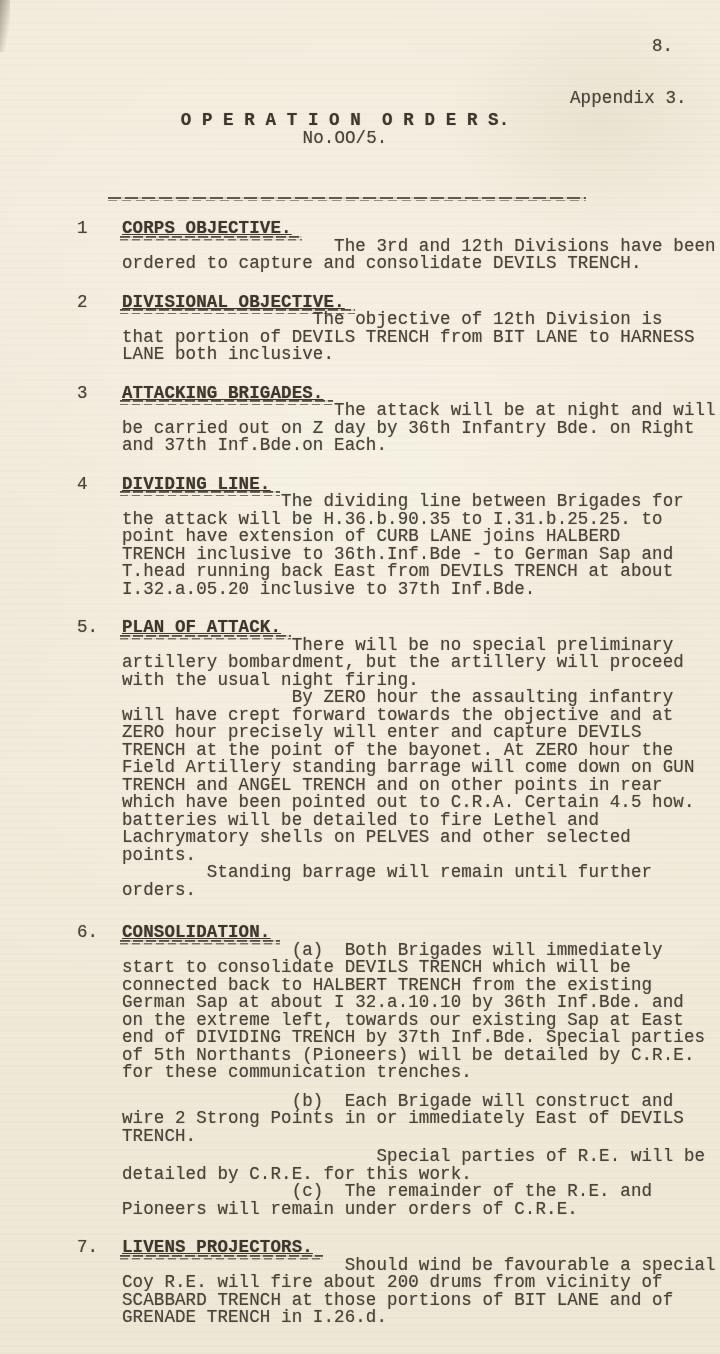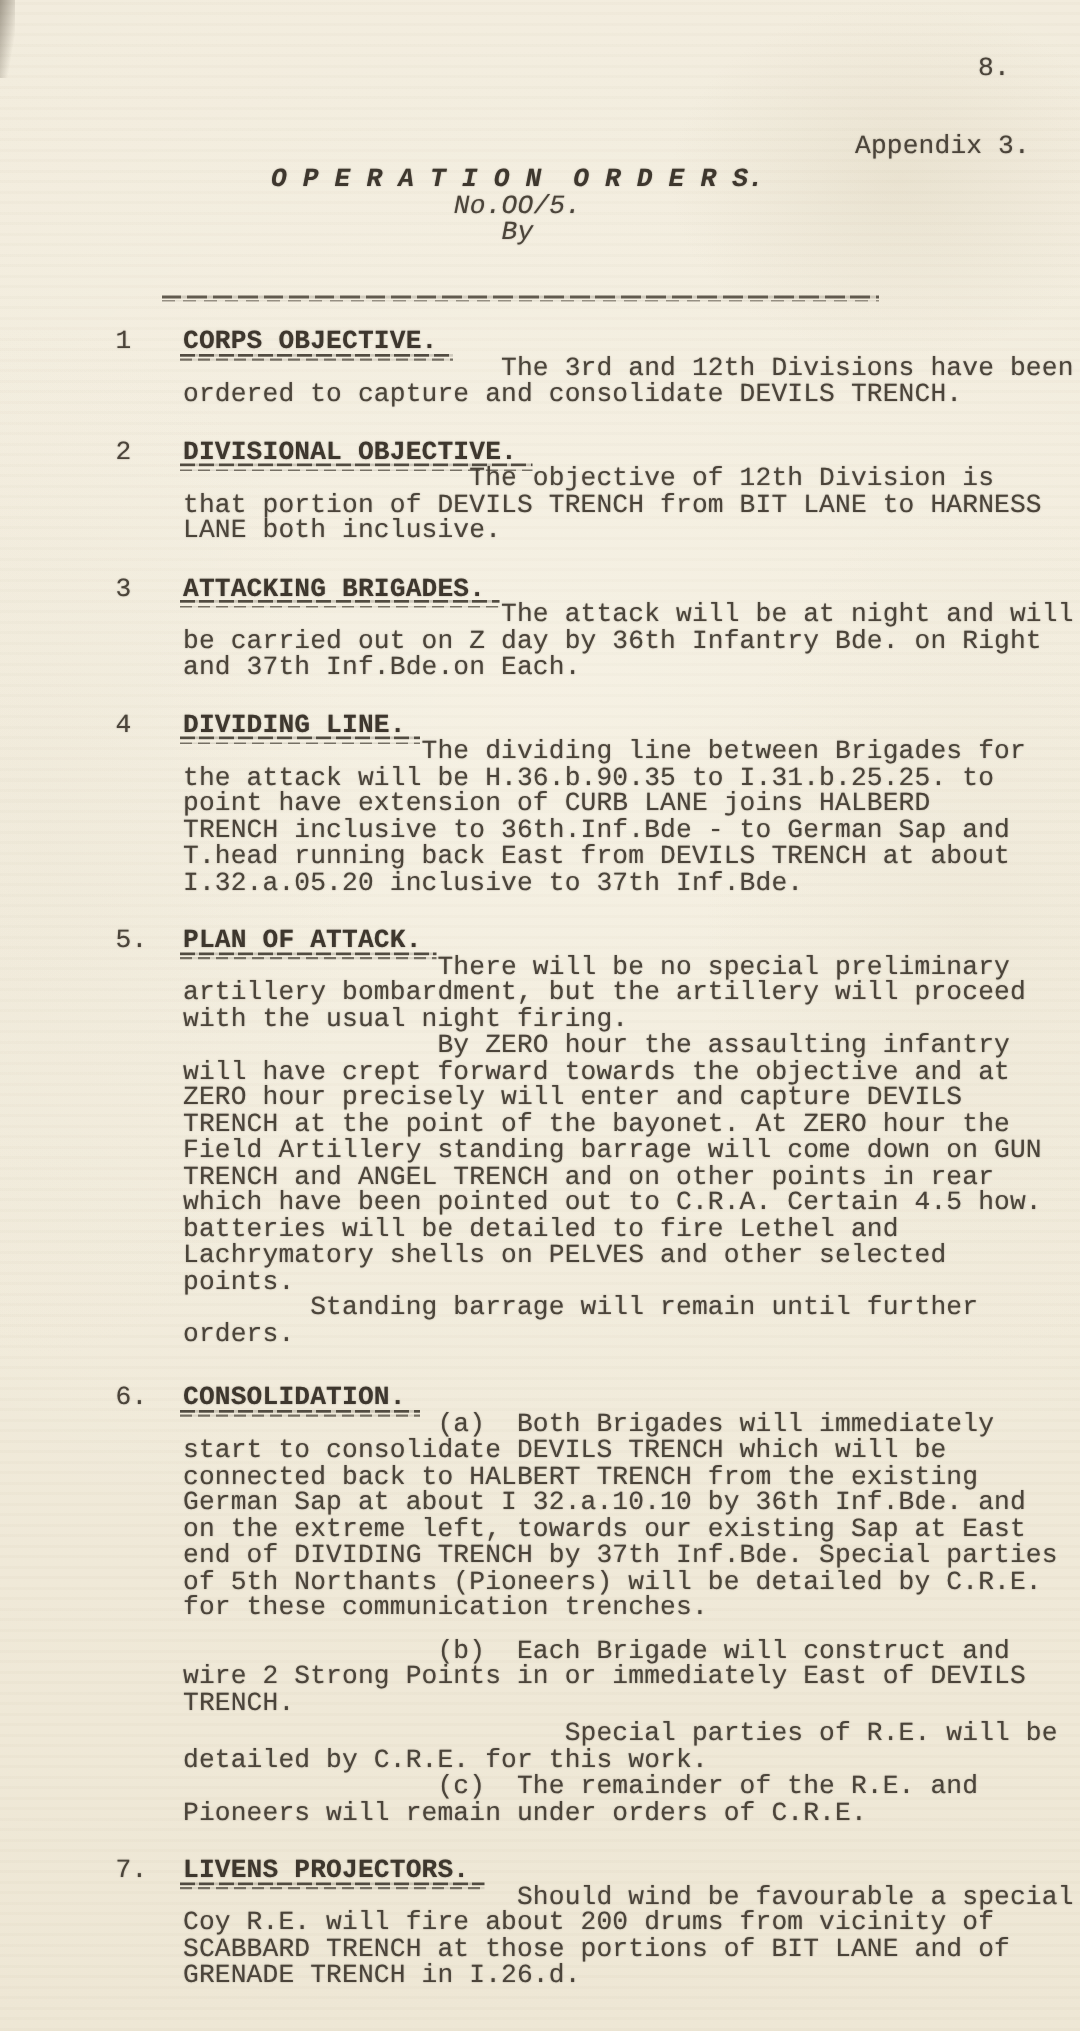--- a/index.html
+++ b/index.html
@@ -21,38 +21,39 @@
       radial-gradient(900px 800px at 360px 480px, rgba(255,253,245,.30), transparent 75%),
       repeating-linear-gradient(0deg, rgba(180,168,140,.05) 0 2px, transparent 2px 7px),
       linear-gradient(180deg, #f2ecdd 0%, #f1ebdb 55%, #eee7d5 100%);
   }
   .corner-shadow{
     position:absolute;left:0;top:0;width:10px;height:52px;
     background:linear-gradient(100deg, rgba(96,88,74,.55), rgba(96,88,74,0) 75%);
   }
   .page-number{position:absolute;top:38px;left:652px;}
   .appendix{position:absolute;top:71px;left:570px;margin-top:19px;}
-  .title-block{position:absolute;top:112px;left:130px;width:430px;text-align:center;font-style:italic;}
+  .title-block{position:absolute;top:112px;left:130px;width:430px;text-align:center;}
   .title-block .t-line{white-space:pre;}
   .t-bold{font-weight:bold;color:#3e372e;}
   .header-rule{
     position:absolute;top:197px;left:108px;width:478px;height:4px;
     background:
       repeating-linear-gradient(90deg, rgba(72,65,54,.85) 0 13px, rgba(72,65,54,.18) 13px 17px) top left/100% 2px no-repeat,
       repeating-linear-gradient(90deg, rgba(72,65,54,.55) 0 9px, rgba(72,65,54,.08) 9px 14px) bottom left/100% 1.5px no-repeat;
   }
   .content{position:absolute;top:220px;left:0;right:0;}
   .section{position:relative;padding-left:122px;margin-bottom:21px;}
   .section.sp-5{margin-bottom:25px;}
   .sec-num{position:absolute;left:77px;top:0;}
   .sec-heading{
     position:relative;display:inline-block;
     height:17.5px;
     font-weight:bold;color:#3e372e;
     padding-right:4px;
+    text-decoration:underline;
   }
   .sec-heading::after{
     content:"";position:absolute;left:-2px;right:-6px;bottom:-3px;height:5px;
     background:
       repeating-linear-gradient(90deg, rgba(64,58,48,.9) 0 10px, rgba(64,58,48,.2) 10px 13px) top left/100% 1.8px no-repeat,
       repeating-linear-gradient(90deg, rgba(64,58,48,.7) 0 8px, rgba(64,58,48,.12) 8px 12px) bottom left/100% 1.5px no-repeat;
   }
   .line{white-space:pre;min-height:17.5px;}
 </style>
 </head>
@@ -60,21 +61,20 @@
 
 <div class="page">
   <div class="corner-shadow"></div>
 
   <div class="page-number">8.</div>
   <div class="appendix">Appendix 3.</div>
 
   <div class="title-block">
     <div class="t-line t-bold">O P E R A T I O N  O R D E R S.</div>
     <div class="t-line">No.OO/5.</div>
-    <div class="t-line">By</div>
   </div>
 
   <div class="header-rule"></div>
 
   <div class="content">
   <div class="section">
     <div class="sec-num">1</div>
     <div class="sec-body">
       <div class="sec-heading">CORPS OBJECTIVE.</div>
       <div>

